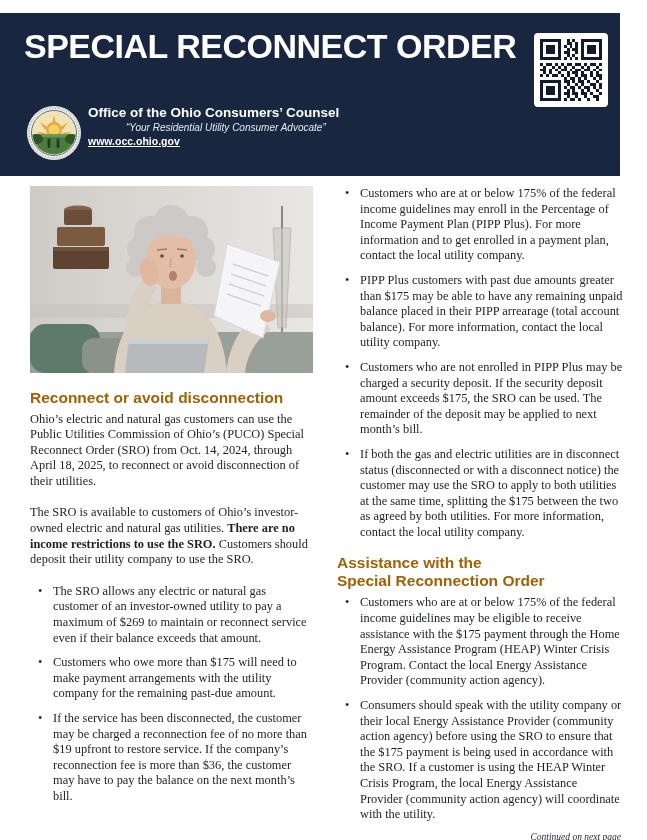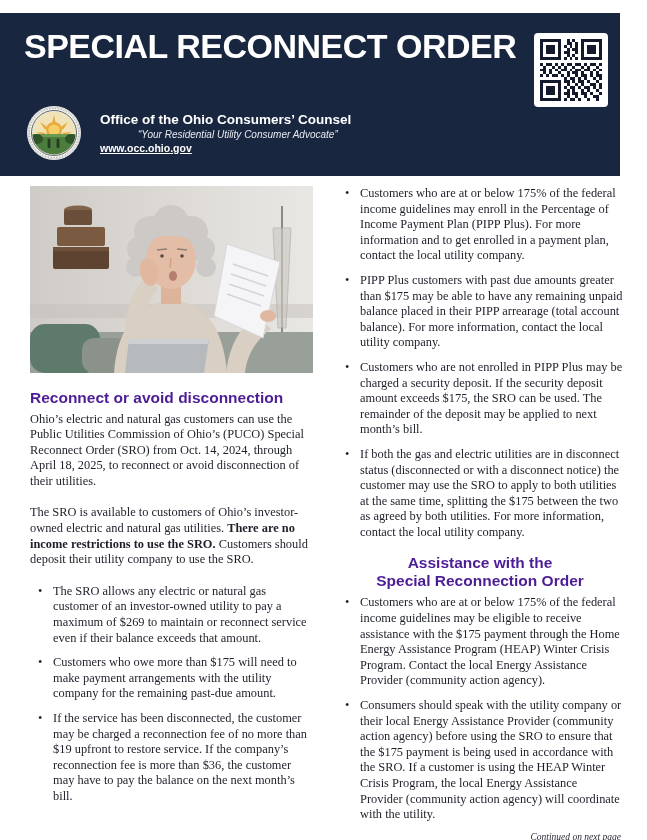--- a/index.html
+++ b/index.html
@@ -13,37 +13,37 @@
   .banner-title{
     position:absolute;left:24px;top:14px;
     font-family:"Liberation Sans",sans-serif;font-weight:bold;
     font-size:34px;letter-spacing:-0.5px;color:#ffffff;white-space:nowrap;
   }
   .qr-box{
     position:absolute;right:12px;top:20px;width:62px;height:62px;
     background:#ffffff;border-radius:4px;padding:6px;
   }
   .qr-box svg{display:block;width:62px;height:62px;}
-  .brand{position:absolute;left:26px;top:92px;display:flex;align-items:center;gap:18px;}
+  .brand{position:absolute;left:26px;top:92px;display:flex;align-items:flex-start;gap:6px;}
   .seal{width:56px;height:56px;flex:0 0 auto;}
   .brand-text{display:flex;flex-direction:column;color:#ffffff;font-family:"Liberation Sans",sans-serif;}
   .brand-org{font-weight:bold;font-size:13.5px;line-height:16px;}
   .brand-tagline{font-style:italic;font-size:10px;line-height:13px;color:#e8eaf0;margin-left:38px;}
   .brand-url{font-weight:bold;font-size:10.5px;line-height:14px;text-decoration:underline;color:#ffffff;}
   
   .col{position:absolute;top:186px;}
   .col-left{left:30px;width:283px;}
   .col-right{left:337px;width:286px;}
   .photo{width:283px;height:187px;margin-bottom:16px;}
   .photo svg{display:block;width:283px;height:187px;}
   .section-title{
     font-family:"Liberation Sans",sans-serif;font-weight:bold;
-    font-size:15.5px;line-height:17.5px;color:#4c1d95;margin:0 0 5px 0;
-  }
-  .section-title.second{margin-top:14px;margin-bottom:6px;text-align:center;}
+    font-size:15.5px;line-height:17.5px;color:#a16207;margin:0 0 5px 0;
+  }
+  .section-title.second{margin-top:14px;margin-bottom:6px;}
   .para{font-size:12.4px;line-height:15.6px;margin:0 0 16px 0;}
   .para b{font-weight:bold;}
   .bullet{display:flex;margin:0 0 9px 0;font-size:12.4px;line-height:15.6px;}
   .bullet .dot{flex:0 0 23px;padding-left:8px;box-sizing:border-box;}
   .bullet .txt{flex:1;}
   .continued{
     text-align:right;font-style:italic;font-size:9.5px;color:#2a2c38;
     margin-top:0;padding-right:2px;
   }
 </style>

